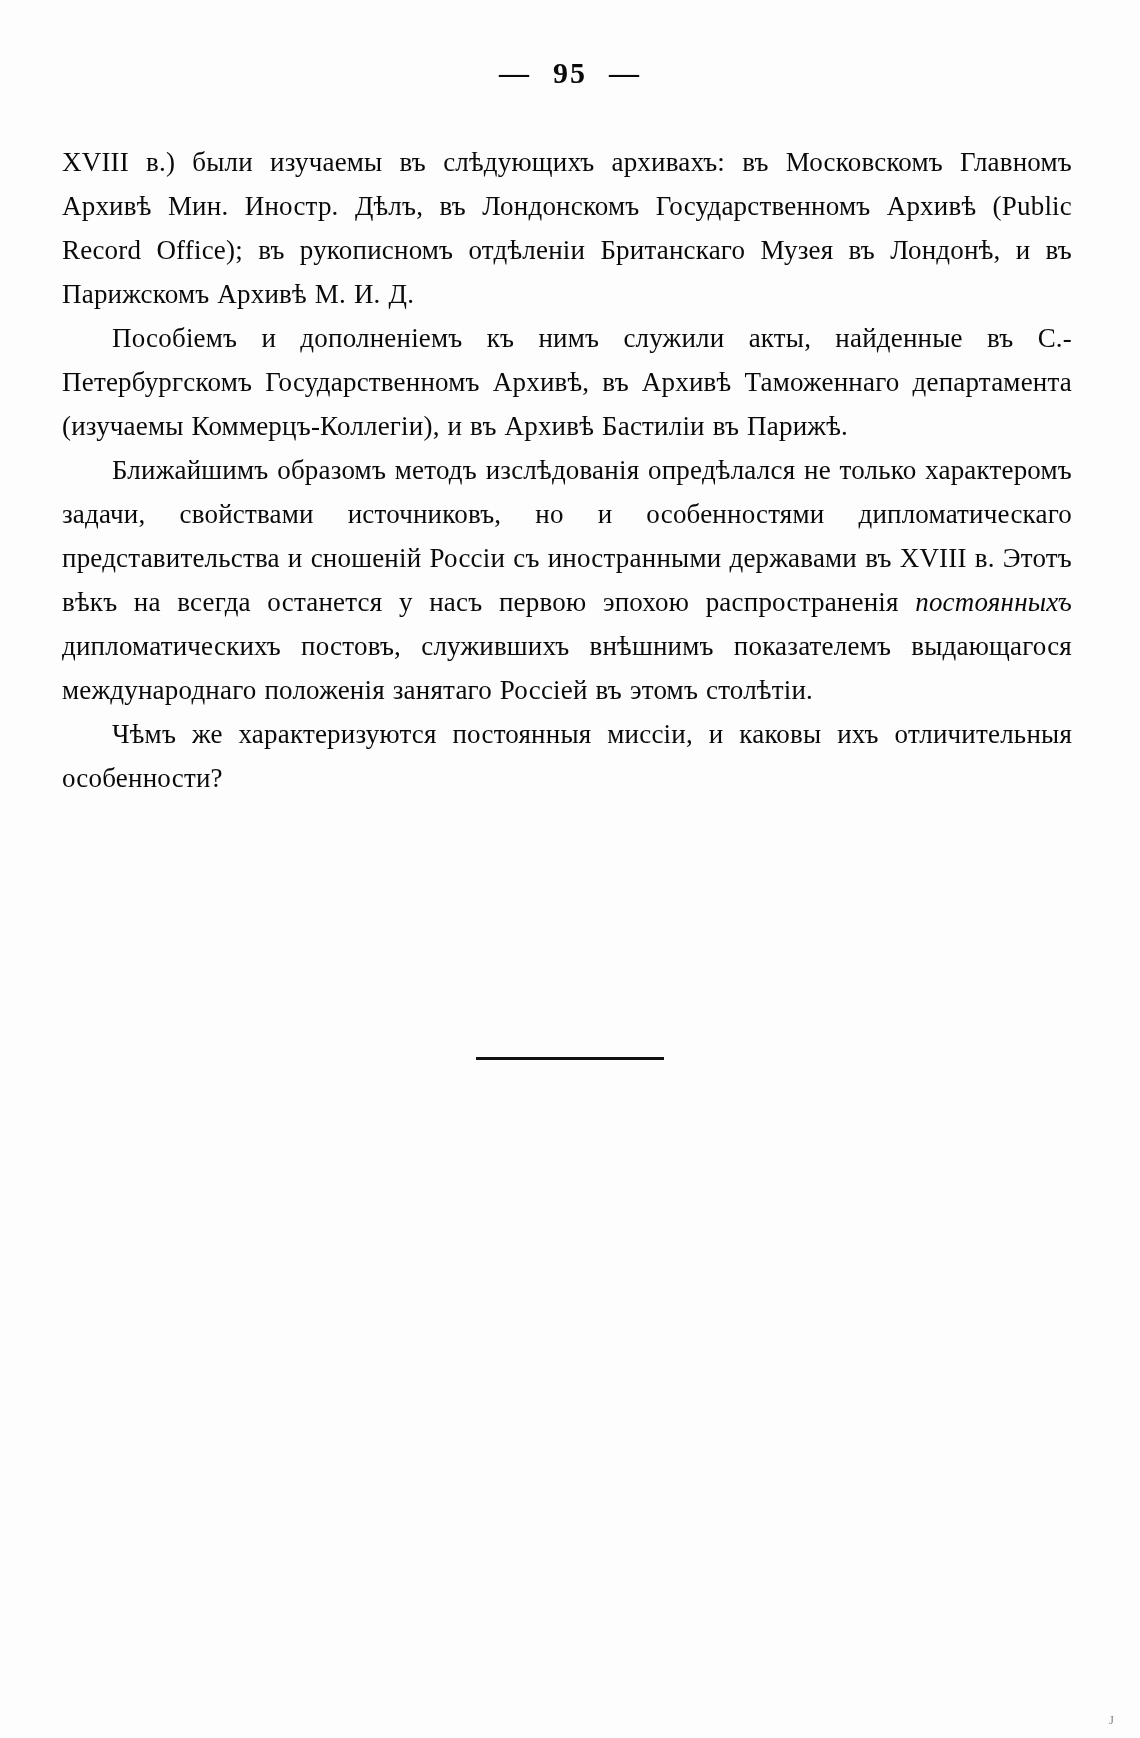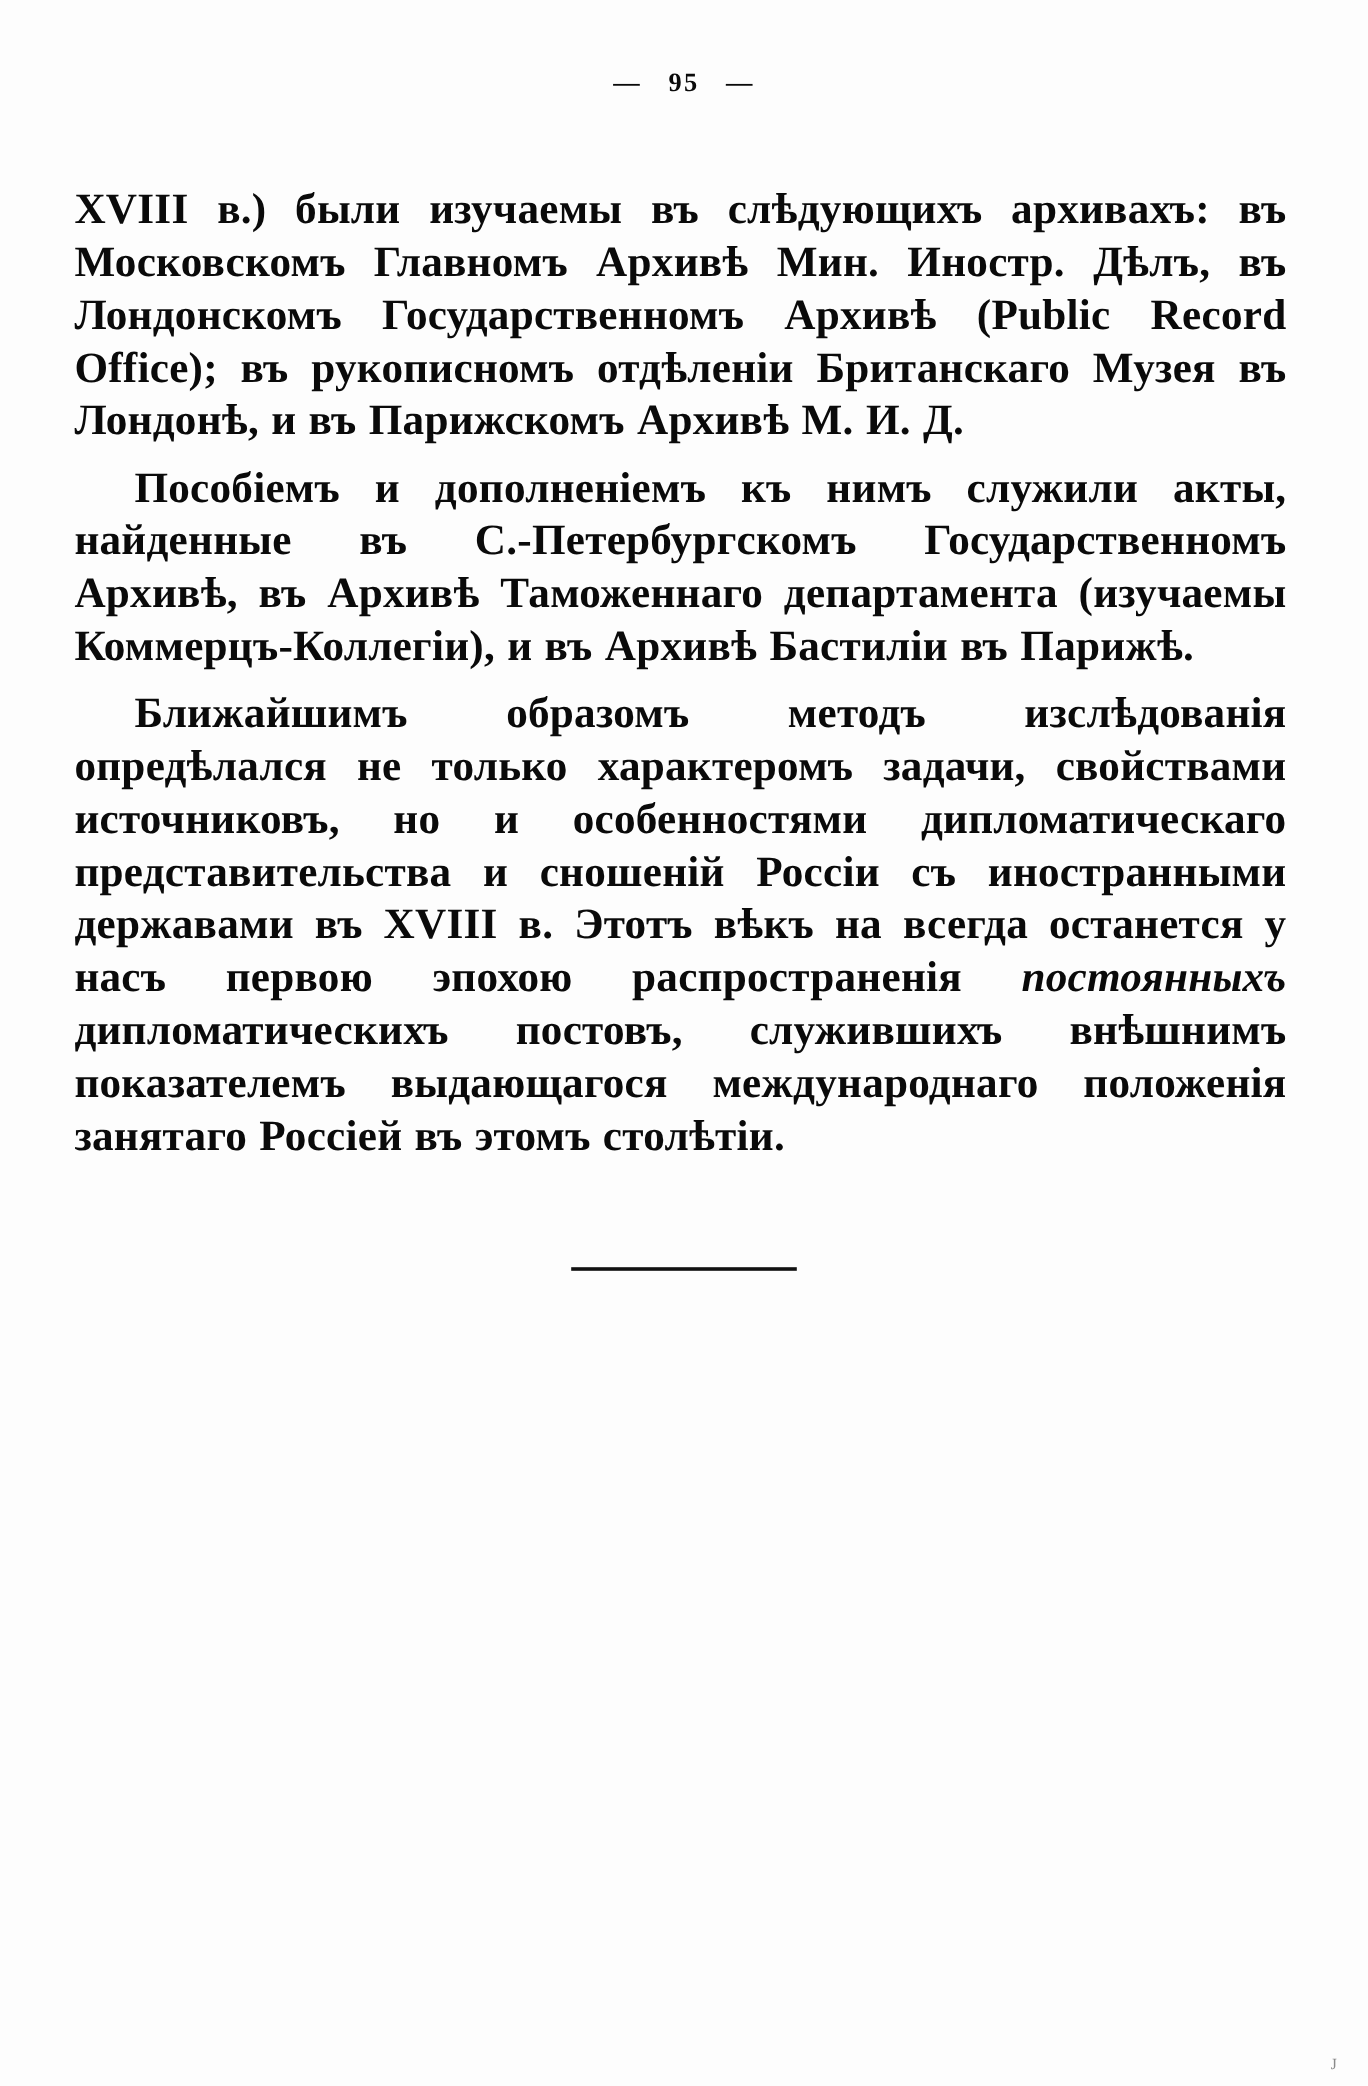--- a/index.html
+++ b/index.html
@@ -22,43 +22,43 @@
     width: 1140px;
     height: 1738px;
     background: #fdfdfd;
   }
   .page-number {
     position: absolute;
     top: 56px;
     left: 0;
     width: 1140px;
     text-align: center;
-    font-size: 22px;
+    font-size: 30px;
     font-weight: bold;
     letter-spacing: 2px;
     font-family: "Liberation Serif", serif;
   }
   .page-number .dash {
     display: inline-block;
     padding: 0 22px;
     font-weight: bold;
   }
   .text-block {
     position: absolute;
     top: 140px;
     left: 62px;
     width: 1010px;
   }
   p.para {
-    margin: 12px 0 0 0;
-    font-size: 36px;
+    margin: 0 0 0 0;
+    font-size: 27px;
     line-height: 44px;
     text-align: justify;
     text-indent: 0;
-    font-weight: bold;
+    font-weight: normal;
     letter-spacing: 0.2px;
     word-spacing: 1px;
     font-family: "Liberation Serif", serif;
   }
   p.para.indent {
     text-indent: 50px;
   }
   p.para .ital {
     font-style: italic;
   }
@@ -92,20 +92,21 @@
   <div class="page-number">
     <span class="dash">—</span><span>95</span><span class="dash">—</span>
   </div>
 
   <div class="text-block">
     <p class="para">XVIII в.) были изучаемы въ слѣдующихъ архивахъ: въ Московскомъ Главномъ Архивѣ Мин. Иностр. Дѣлъ, въ Лондонскомъ Государственномъ Архивѣ (Public Record Office); въ рукописномъ отдѣленіи Британскаго Музея въ Лондонѣ, и въ Парижскомъ Архивѣ М. И. Д.</p>
     <p class="para indent">Пособіемъ и дополненіемъ къ нимъ служили акты, найденные въ С.-Петербургскомъ Государственномъ Архивѣ, въ Архивѣ Таможеннаго департамента (изучаемы Коммерцъ-Коллегіи), и въ Архивѣ Бастиліи въ Парижѣ.</p>
     <p class="para indent">
       <span>Ближайшимъ образомъ методъ изслѣдованія опредѣлался не только характеромъ задачи, свойствами источниковъ, но и особенностями дипломатическаго представительства и сношеній Россіи съ иностранными державами въ XVIII в. Этотъ вѣкъ на всегда останется у насъ первою эпохою распространенія </span><span class="ital">постоянныхъ</span><span> дипломатическихъ постовъ, служившихъ внѣшнимъ показателемъ выдающагося международнаго положенія занятаго Россіей въ этомъ столѣтіи.</span>
     </p>
+    <p class="para indent">Чѣмъ же характеризуются постоянныя миссіи, и каковы ихъ отличительныя особенности?</p>
   </div>
 
   <div class="divider">
     <span class="rule"></span>
   </div>
 
   <div class="corner-mark">J</div>
 
 </div>
 

